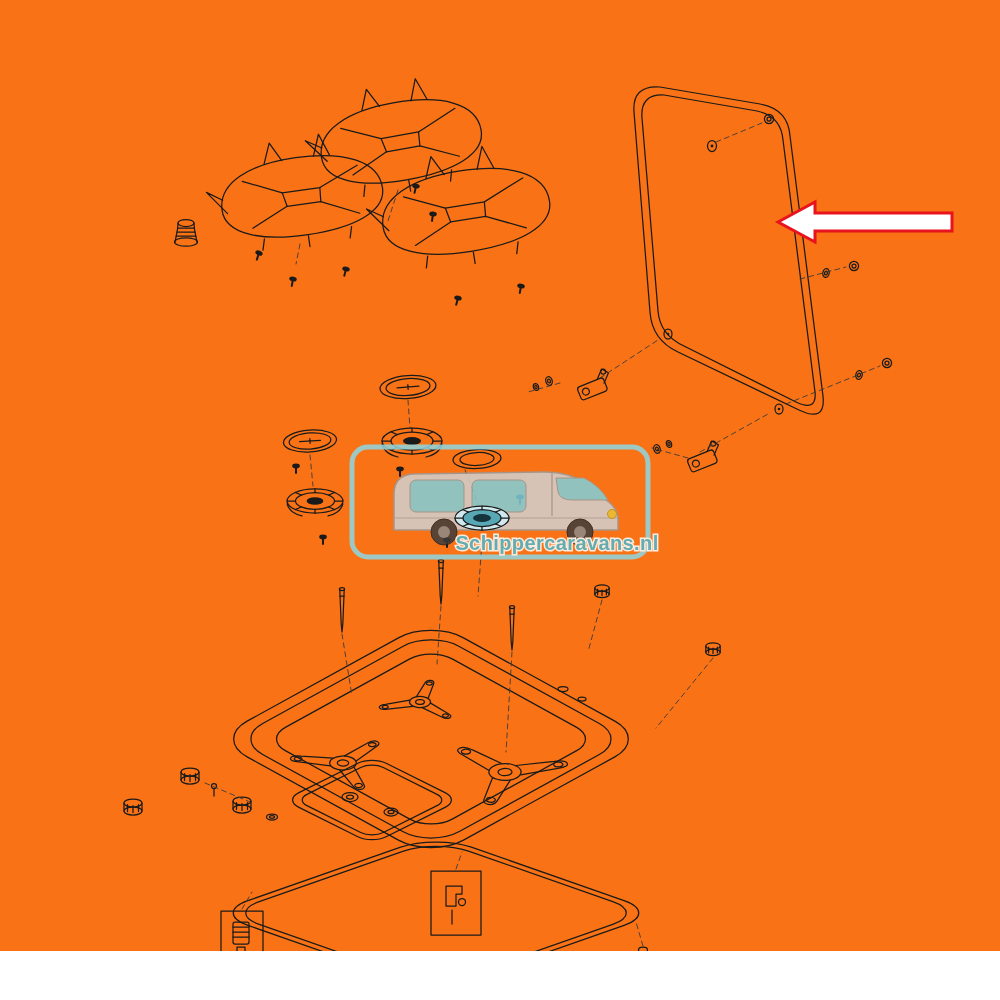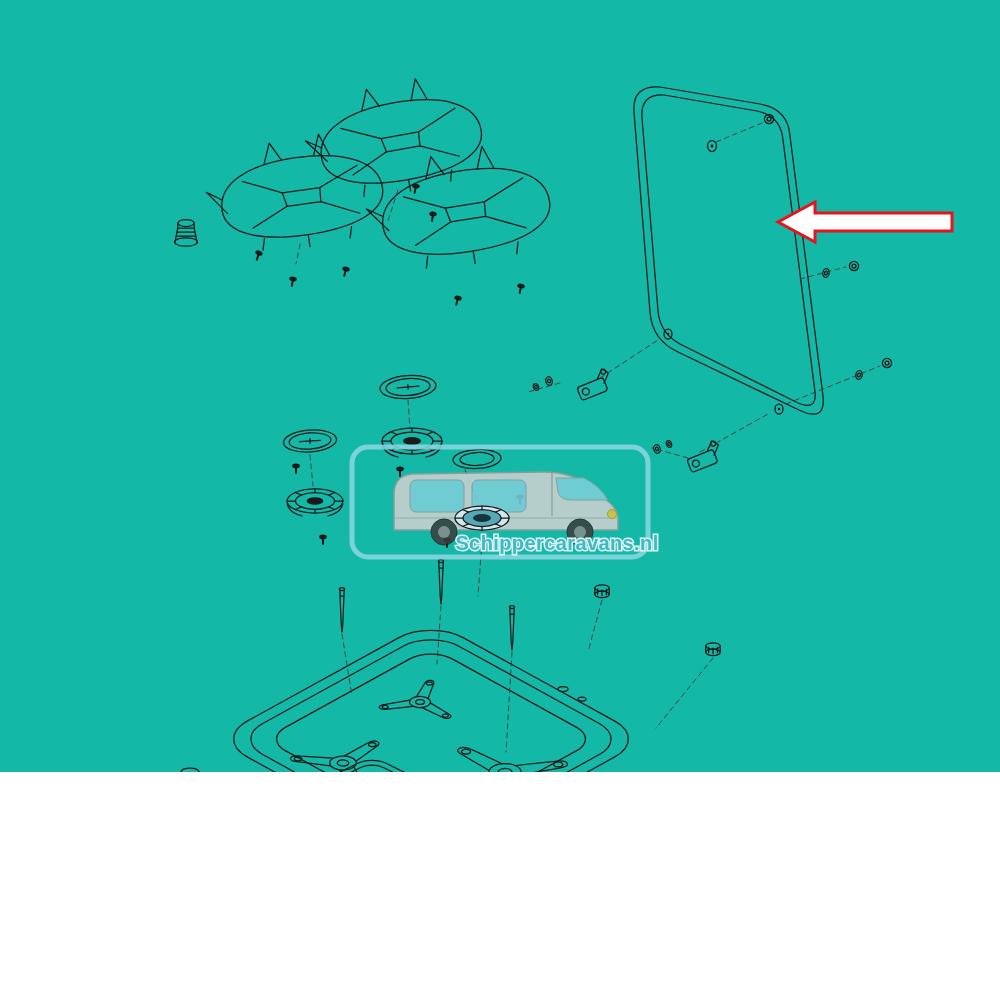--- a/index.html
+++ b/index.html
@@ -1,18 +1,18 @@
 <!DOCTYPE html>
 <html><head>
 <meta charset="utf-8">
 <style>
   *{margin:0;padding:0;box-sizing:border-box}
   html,body{background:#ffffff}
   body{font-family:"Liberation Sans",sans-serif}
-  .stage{position:relative;width:1000px;height:772px;background:#14b8a6;overflow:hidden}
+  .stage{position:relative;width:1000px;height:951px;background:#f97316;overflow:hidden}
   svg{display:block}
   svg *{vector-effect:non-scaling-stroke}
   .ln{fill:none;stroke:#1a1a1a;stroke-width:1.25;stroke-linecap:round;stroke-linejoin:round}
   .dash{fill:none;stroke:#3a3a3a;stroke-width:0.9;stroke-dasharray:5 4;stroke-linecap:round}
   .wm-text{font-family:"Liberation Sans",sans-serif;font-weight:bold;font-size:20px;letter-spacing:.4px;paint-order:stroke;stroke:#ffffff;stroke-width:3px}
 </style>
 </head>
 <body>
 
 <div class="stage">

